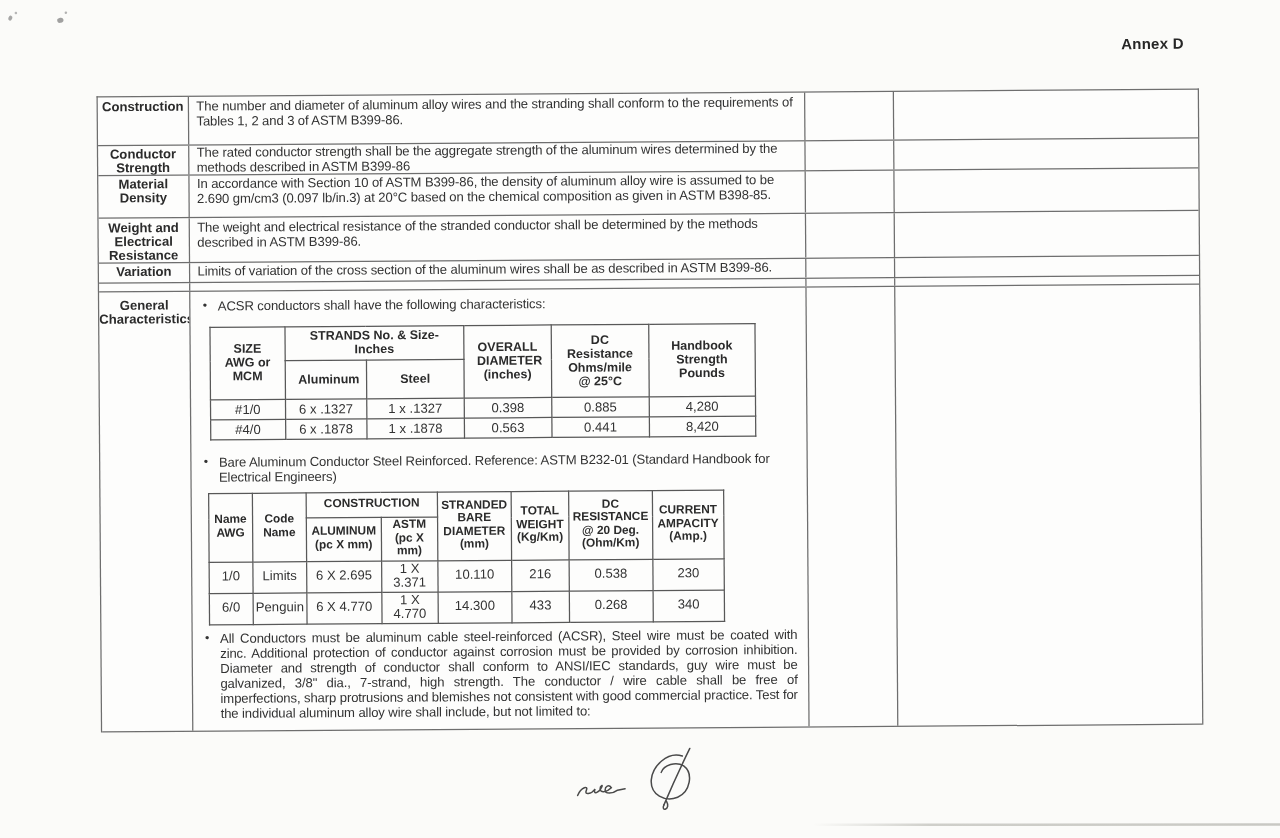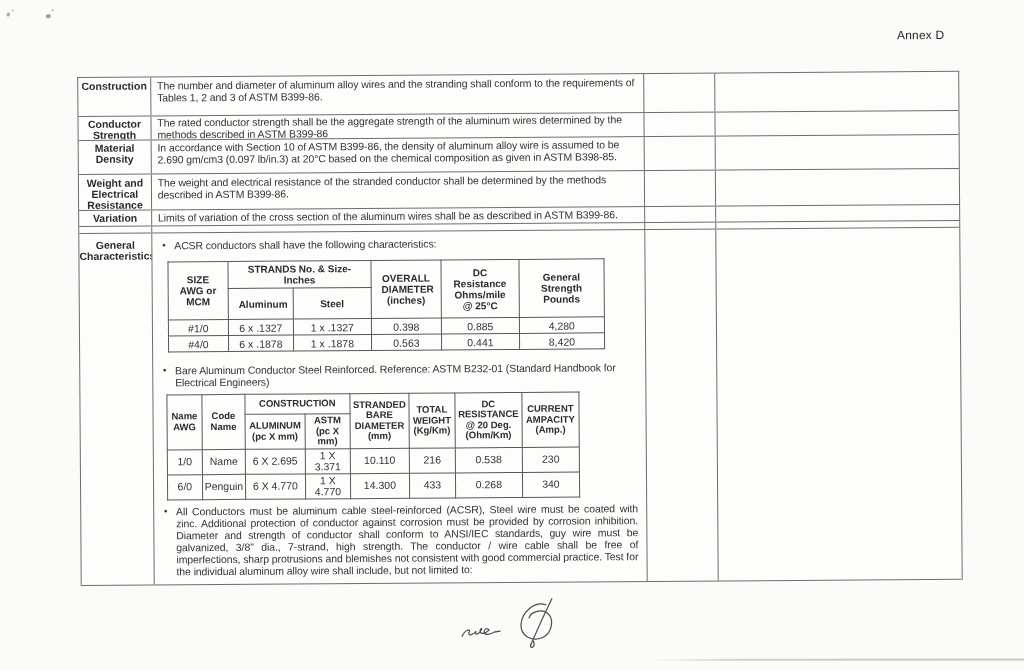--- a/index.html
+++ b/index.html
@@ -7,21 +7,21 @@
   body {
     background: #fbfbf9;
     font-family: "Liberation Sans", sans-serif;
     color: #2f2f2f;
     position: relative;
   }
   .sheet { position: absolute; inset: 0; transform: rotate(-0.4deg); }
 
   .annex {
     position: absolute; top: 31px; left: 899px;
-    font-size: 12px; font-weight: normal; color: #262626; letter-spacing: .2px;
+    font-size: 12px; font-weight: bold; color: #262626; letter-spacing: .2px;
   }
 
   
   .spec {
     position: absolute; left: 79px; top: 74px; width: 882px;
     border: 1px solid #6e6e6e; border-bottom: none;
     background: #fdfdfc;
   }
   .trow { display: flex; border-bottom: 1px solid #6e6e6e; }
   .c { border-right: 1px solid #6e6e6e; overflow: hidden; }
@@ -154,21 +154,21 @@
                 <col style="width:70px">
                 <col style="width:78px">
                 <col style="width:85px">
               </colgroup>
             <tbody>
                 <tr class="h-group">
               <th rowspan="2">SIZE AWG or MCM</th>
               <th colspan="2">STRANDS No. &amp; Size-Inches</th>
               <th rowspan="2">OVERALL DIAMETER (inches)</th>
               <th rowspan="2">DC Resistance Ohms/mile @ 25°C</th>
-              <th rowspan="2">General Strength Pounds</th>
+              <th rowspan="2">Handbook Strength Pounds</th>
             </tr>
             <tr class="h-sub">
               <th>Aluminum</th>
               <th>Steel</th>
             </tr>
             <tr>
               <td>#1/0</td>
               <td>6 x .1327</td>
               <td>1 x .1327</td>
               <td>0.398</td>
@@ -211,21 +211,21 @@
               <th rowspan="2">TOTAL WEIGHT (Kg/Km)</th>
               <th rowspan="2">DC RESISTANCE @ 20 Deg. (Ohm/Km)</th>
               <th rowspan="2">CURRENT AMPACITY (Amp.)</th>
             </tr>
             <tr class="h-sub">
               <th>ALUMINUM (pc X mm)</th>
               <th>ASTM (pc X mm)</th>
             </tr>
             <tr>
               <td>1/0</td>
-              <td>Name</td>
+              <td>Limits</td>
               <td>6 X 2.695</td>
               <td>1 X 3.371</td>
               <td>10.110</td>
               <td>216</td>
               <td>0.538</td>
               <td>230</td>
             </tr>
             <tr>
               <td>6/0</td>
               <td>Penguin</td>

